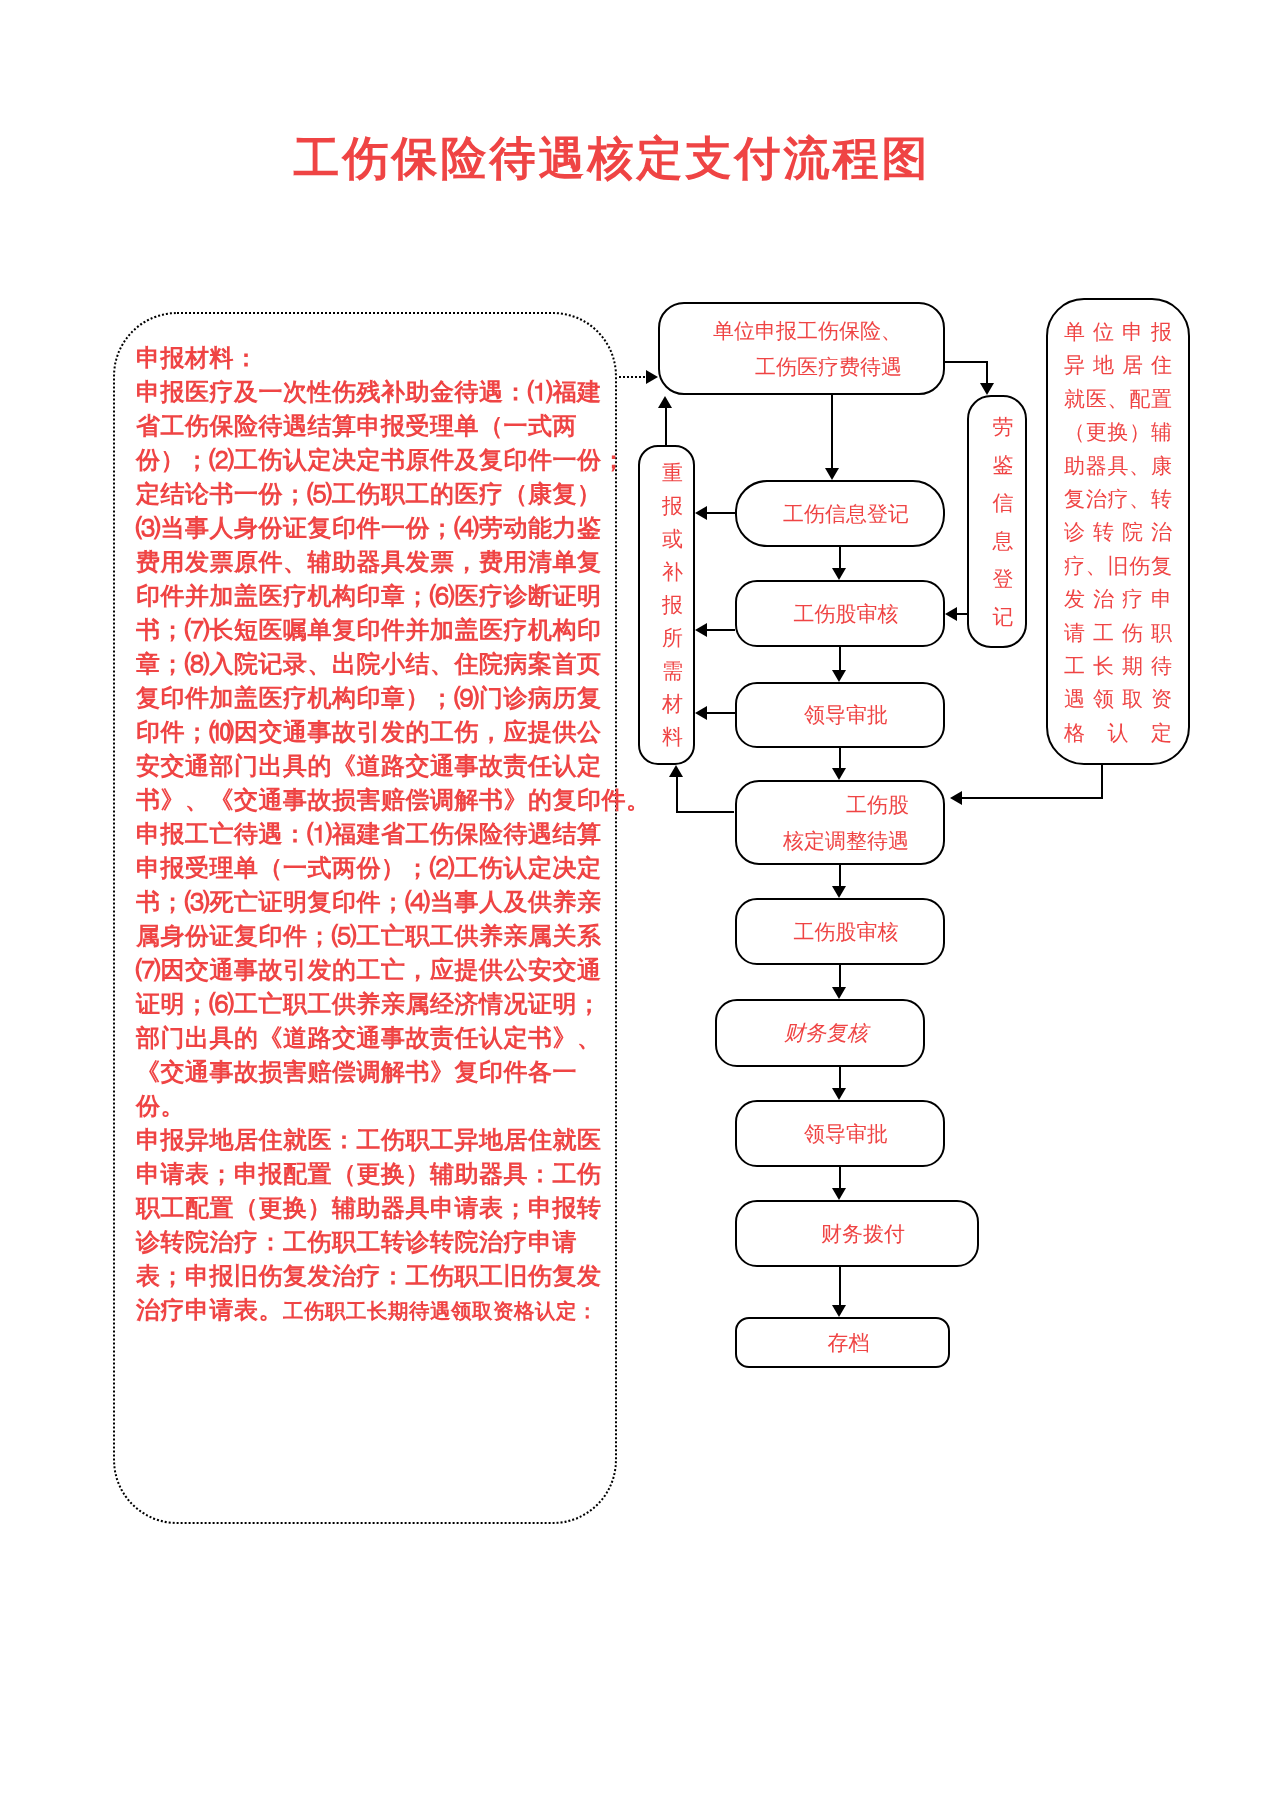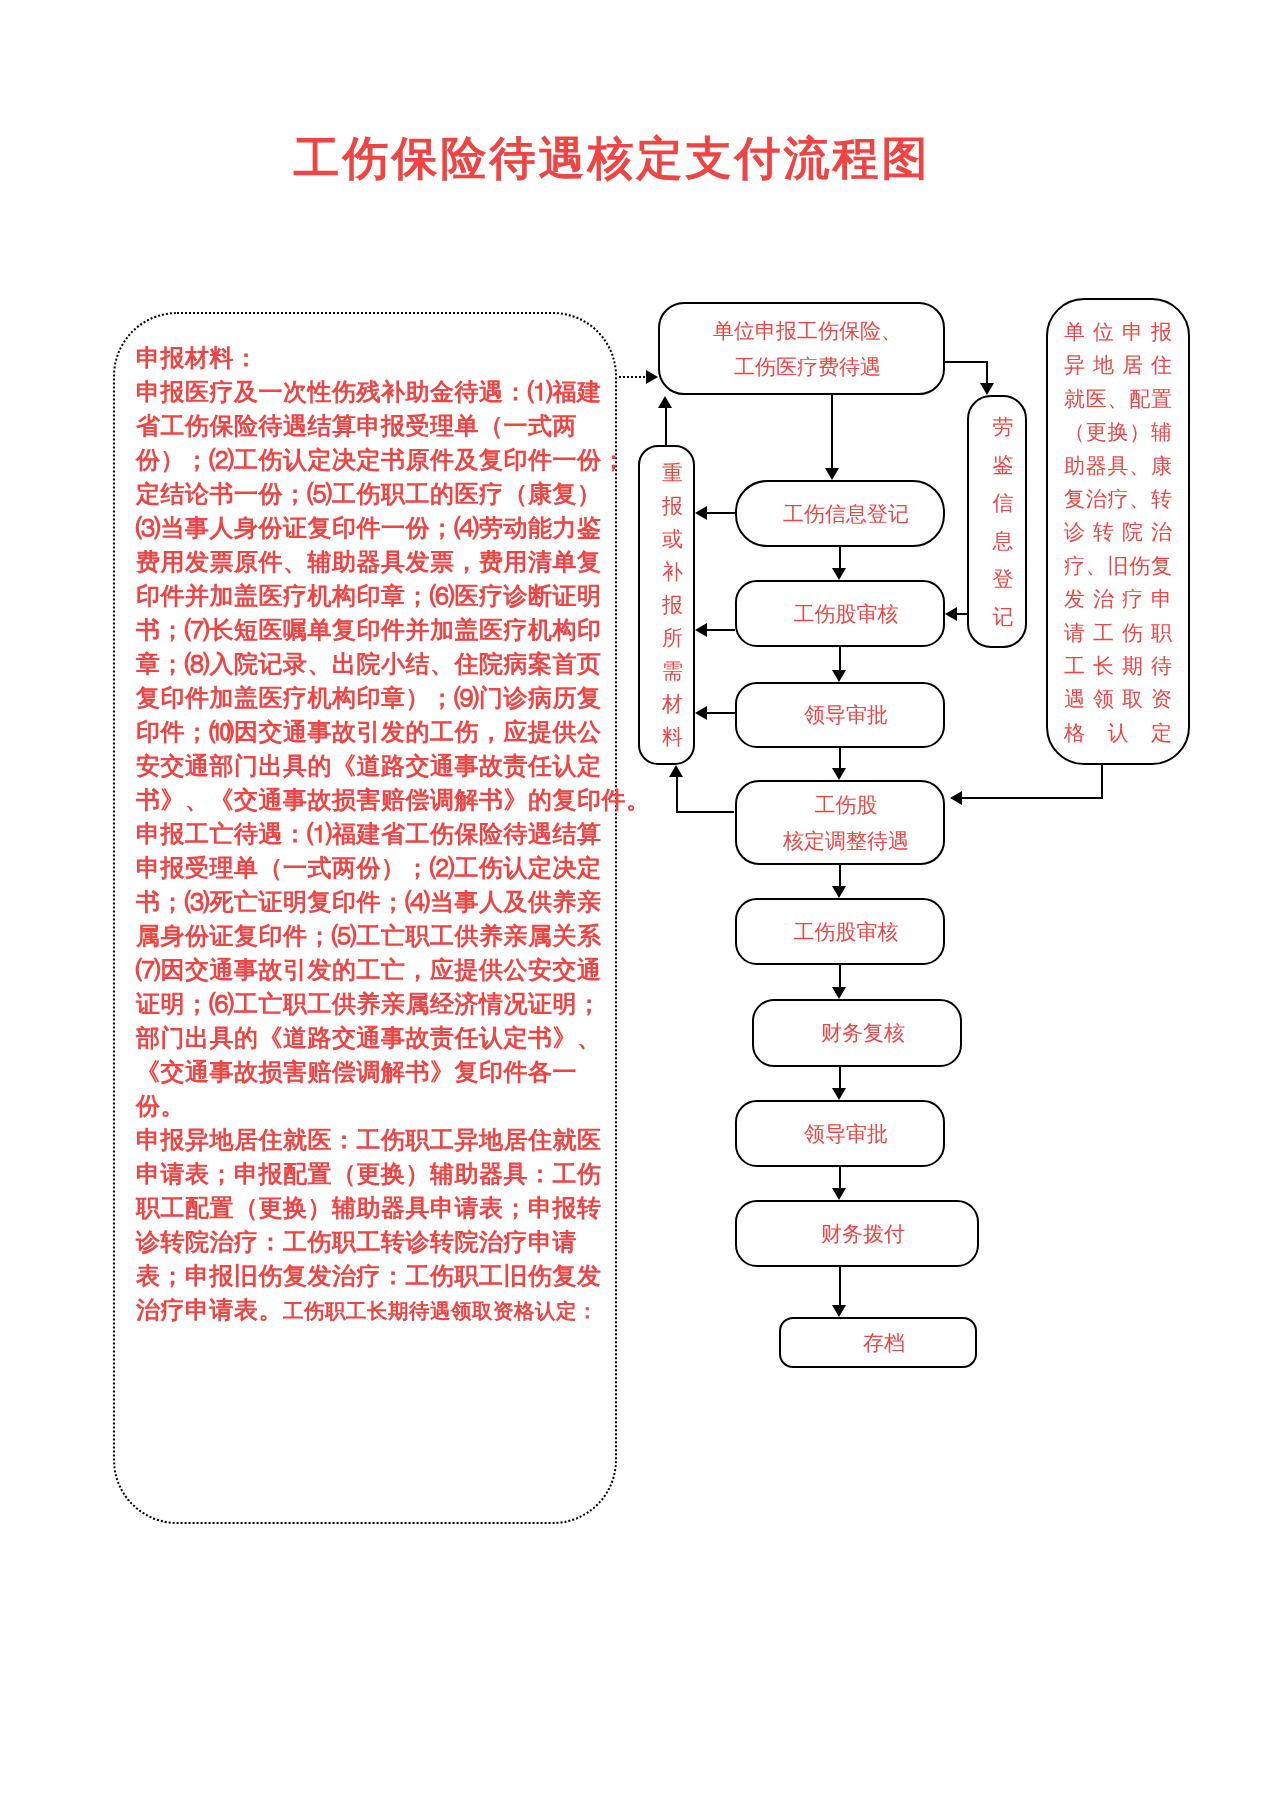--- a/index.html
+++ b/index.html
@@ -15,21 +15,21 @@
   .materials-box {
     position:absolute; left:113px; top:312px; width:504px; height:1212px;
     border:2px dotted #000; border-radius:64px; box-sizing:border-box;font-weight:bold;
   }
   .materials-text { position:absolute; left:21px; top:27px; width:474px; }
   .mline { font-size:24px; line-height:34px; white-space:nowrap; letter-spacing:0.5px; }
   .mline .small { font-size:20.5px; }
   .fbox {
     position:absolute; box-sizing:border-box; border:2px solid #000; border-radius:22px;
     background:#fff; display:flex; align-items:center; justify-content:center;
-    text-align:center; font-size:21px; line-height:36px; white-space:pre-line;padding-left:12px;
+    text-align:right; font-size:21px; line-height:36px; white-space:pre-line;padding-left:12px;
   }
   .fbox.start { left:658px; top:302px; width:287px; height:93px; border-radius:26px; }
   .fbox.vert  { white-space:pre-line; }
   .fbox.laojian  { left:967px; top:395px; width:60px; height:253px; line-height:38px; border-radius:24px; }
   .fbox.resubmit { left:638px; top:445px; width:57px; height:320px; line-height:33px; border-radius:20px; }
   .fbox.rightbox {
     left:1046px; top:298px; width:144px; height:467px; border-radius:38px;
     display:block; padding:16px 16px; text-align:justify;
   }
   .rline { text-align:justify; text-align-last:justify; line-height:33.4px; font-size:21px; }
@@ -100,24 +100,24 @@
 料</div>
   <div class="fbox rightbox" id="right-box"><div class="rline">单位申报</div><div class="rline">异地居住</div><div class="rline">就医、配置</div><div class="rline">（更换）辅</div><div class="rline">助器具、康</div><div class="rline">复治疗、转</div><div class="rline">诊转院治</div><div class="rline">疗、旧伤复</div><div class="rline">发治疗申</div><div class="rline">请工伤职</div><div class="rline">工长期待</div><div class="rline">遇领取资</div><div class="rline">格认定</div></div>
 
   <div id="steps">
       <div class="fbox" style="left: 735px; top: 480px; width: 210px; height: 67px; border-radius: 32px; font-family: Liberation Serif, serif;">工伤信息登记</div>
       <div class="fbox" style="left: 735px; top: 580px; width: 210px; height: 67px; border-radius: 22px;">工伤股审核</div>
       <div class="fbox" style="left: 735px; top: 682px; width: 210px; height: 66px; border-radius: 22px;">领导审批</div>
       <div class="fbox" style="left: 735px; top: 780px; width: 210px; height: 85px; border-radius: 24px;">工伤股
 核定调整待遇</div>
       <div class="fbox" style="left: 735px; top: 898px; width: 210px; height: 67px; border-radius: 22px;">工伤股审核</div>
-      <div class="fbox" style="left: 752px; top: 999px; width: 210px; height: 68px; border-radius: 22px;">财务复核</div>
+      <div class="fbox" style="left: 715px; top: 999px; width: 210px; height: 68px; border-radius: 22px; font-style: italic;">财务复核</div>
       <div class="fbox" style="left: 735px; top: 1100px; width: 210px; height: 67px; border-radius: 22px;">领导审批</div>
       <div class="fbox" style="left: 735px; top: 1200px; width: 244px; height: 67px; border-radius: 22px;">财务拨付</div>
-      <div class="fbox" style="left: 735px; top: 1317px; width: 198px; height: 51px; border-radius: 14px; margin-left: 44px;">存档</div>
+      <div class="fbox" style="left: 735px; top: 1317px; width: 215px; height: 51px; border-radius: 14px;">存档</div>
     </div>
   <div id="arrows">
       <div class="seg dotted" style="left: 619px; top: 376px; width: 30px; height: 0px;"></div>
       <div class="ahead r" style="left: 646px; top: 370px;"></div>
       <div class="seg" style="left: 831px; top: 395px; width: 2px; height: 73px;"></div>
       <div class="ahead d" style="left: 825px; top: 468px;"></div>
       <div class="seg" style="left: 945px; top: 361px; width: 43px; height: 2px;"></div>
       <div class="seg" style="left: 986px; top: 361px; width: 2px; height: 22px;"></div>
       <div class="ahead d" style="left: 980px; top: 383px;"></div>
       <div class="seg" style="left: 707px; top: 512px; width: 28px; height: 2px;"></div>

